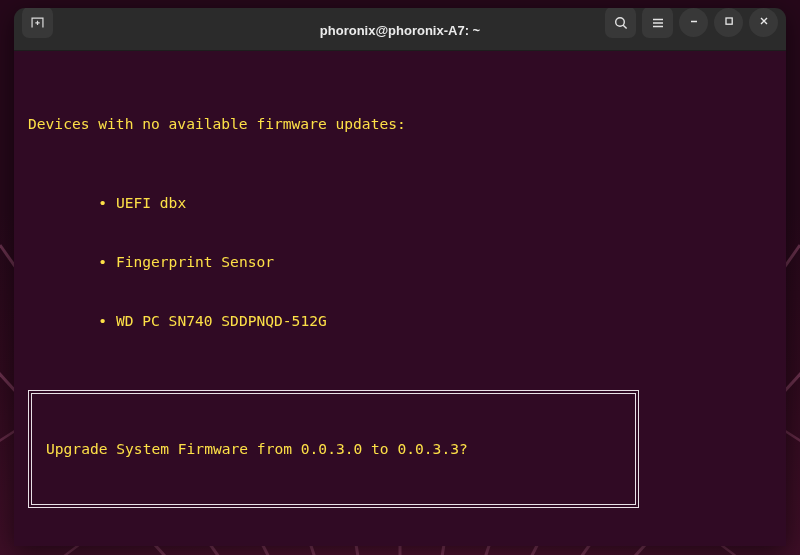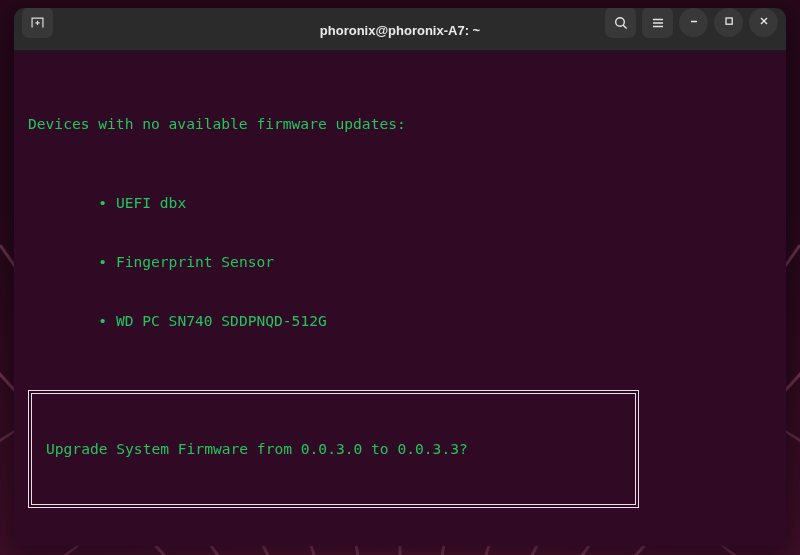--- a/index.html
+++ b/index.html
@@ -98,21 +98,21 @@
     align-items: center;
     gap: 6px;
     z-index: 2;
   }
   #titlebar-left { z-index: 2; display: flex; align-items: center; }
 
   
   #terminal-body {
     flex: 1 1 auto;
     background: #300a24;
-    color: #22c55e;
+    color: #fde047;
     font-family: "DejaVu Sans Mono", monospace;
     font-size: 14.6px;
     line-height: 19.7px;
     padding: 4px 16px 0 14px;
     white-space: pre;
     letter-spacing: 0px;
     overflow: hidden;
   }
   #terminal-body .line { height: 19.7px; }
   .bullet { }

